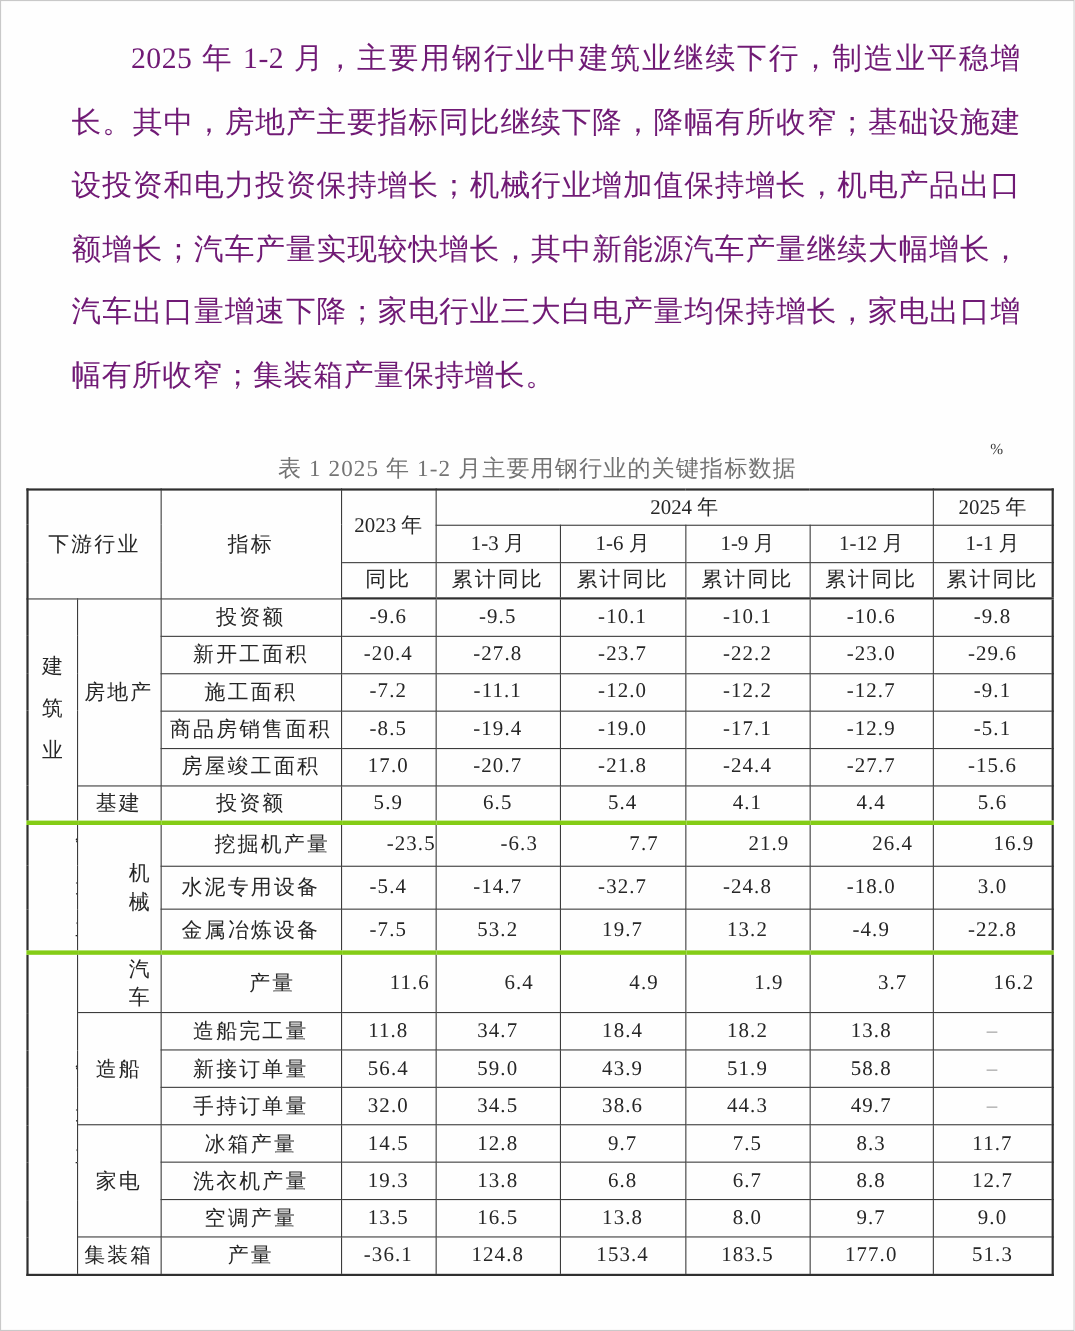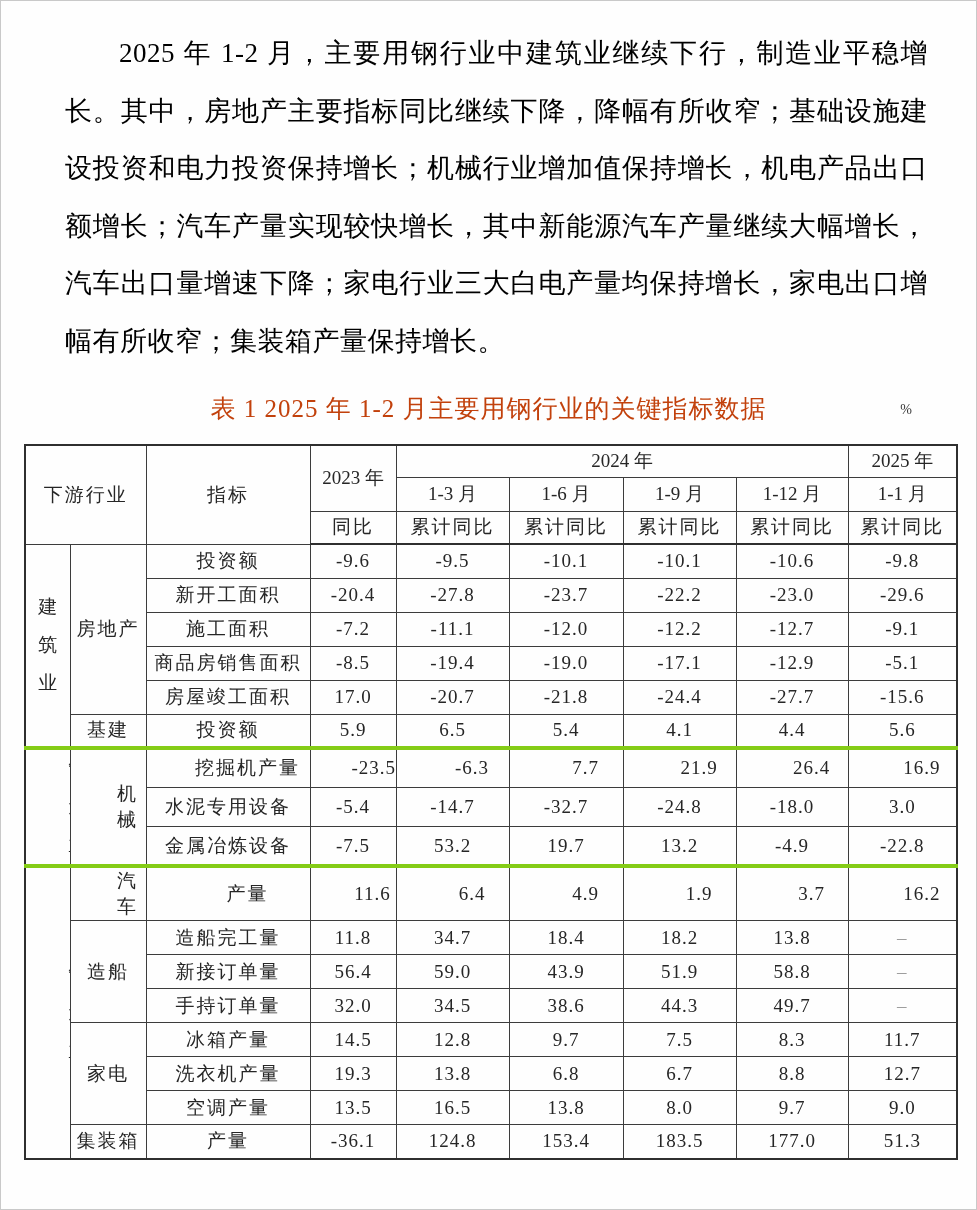--- a/index.html
+++ b/index.html
@@ -19,33 +19,34 @@
     color: #1c1c1c;
     overflow: hidden;
   }
   .body-text {
     margin: 24px 48px 0 64px;
     font-size: 27px;
     line-height: 2.13;
     text-align: justify;
     text-indent: 2em;
     letter-spacing: 0.5px;
-    color: #000000;
+    color: #701a75;
   }
   .table-title-row {
     position: relative;
     margin-top: 22px;
     height: 34px;
     text-align: center;
   }
   .table-title {
     display: inline-block;
-    font-size: 25px;
+    font-size: 21px;
     letter-spacing: 1px;
-    color: #c2410c;
+    color: #737373;
+    margin-top: 20px;
   }
   .unit-label {
     position: absolute;
     right: 64px;
     top: 10px;
     font-size: 14px;
     color: #3a3a3a;
   }
   table.indicators {
     border-collapse: collapse;

